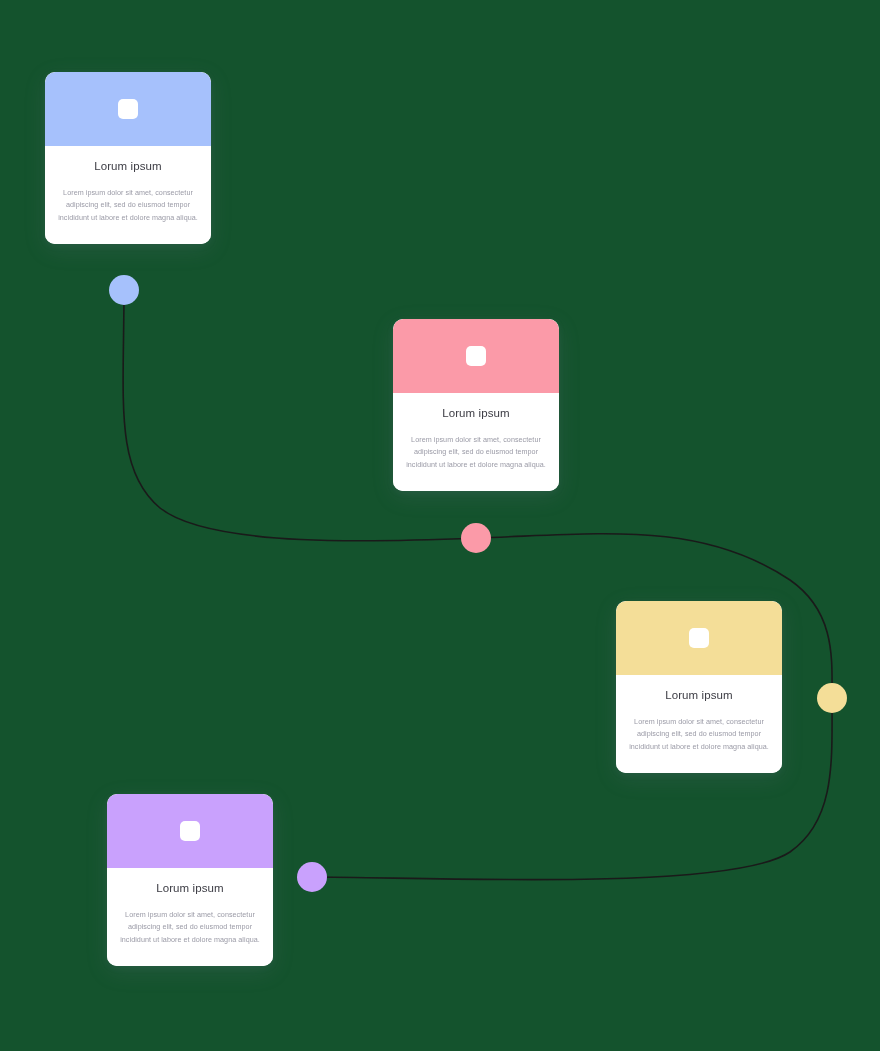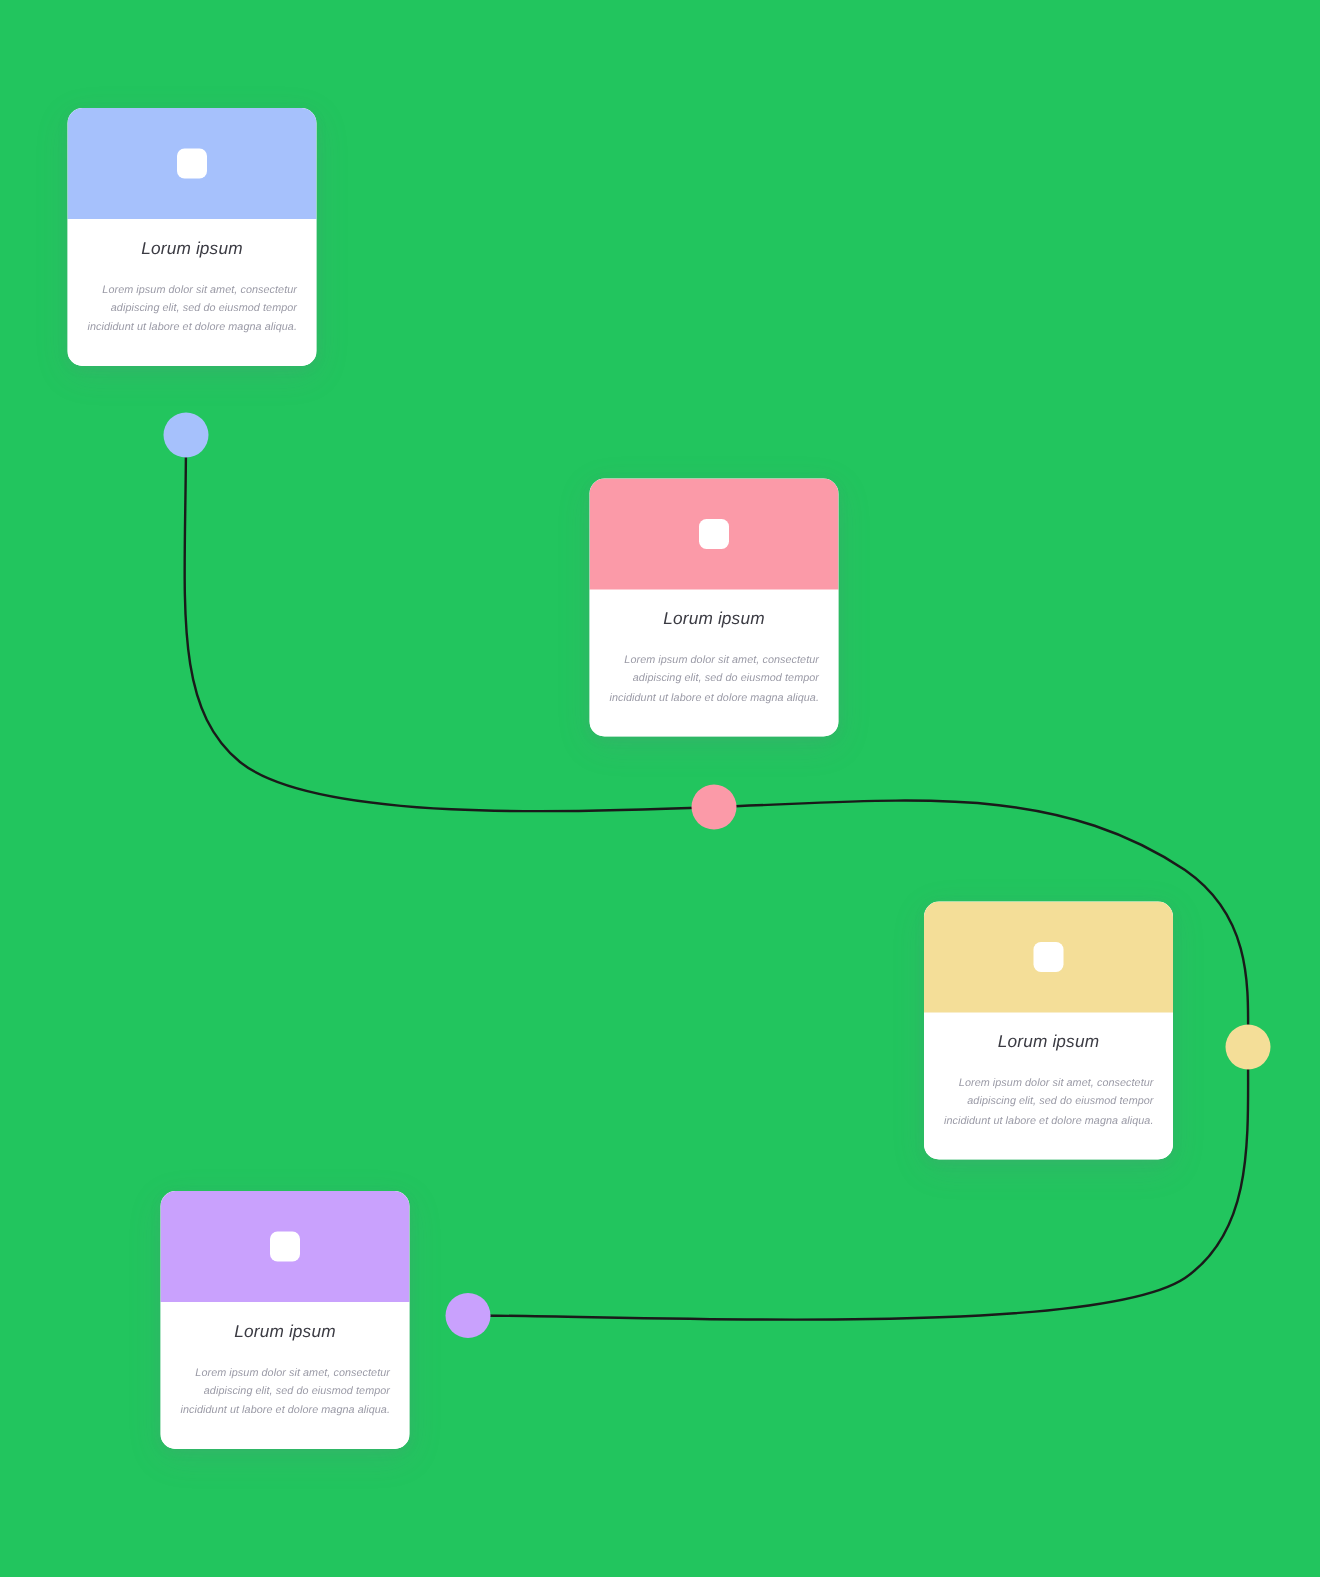--- a/index.html
+++ b/index.html
@@ -70,36 +70,35 @@
     letter-spacing: 0.1px;
     margin-bottom: 15px;
     font-weight: 400;
   }
 
   .card-text {
     font-size: 7.2px;
     line-height: 1.72;
     color: #9a9aa6;
     letter-spacing: 0.05px;
-    text-align: right;
   }
 
   
   .dot {
     position: absolute;
     width: 30px;
     height: 30px;
     border-radius: 50%;
     z-index: 4;
   }
 </style>
 </head>
 <body>
 
-<div id="stage" style="background: #22c55e; font-style: italic;">
+<div id="stage" style="background: #14532d;">
 
   <svg id="connector-layer" viewBox="0 0 880 1051" xmlns="http://www.w3.org/2000/svg">
     <path id="connector-path" fill="none" stroke="#1a1a1a" stroke-width="1.6" stroke-linecap="round" d="M 124 290 C 124 400 114 470 160 508 C 210 548 380 542 476 538 C 600 534 700 520 790 580 C 836 612 832 660 832 698 C 832 760 836 820 790 852 C 730 892 430 877 312 877"></path>
   </svg>
 
   <div class="card" style="left: 45px; top: 72px; width: 166px;">
     <div class="card-header" style="background: rgb(166, 193, 252);">
       <div class="card-icon"></div>
     </div>
     <div class="card-body">

